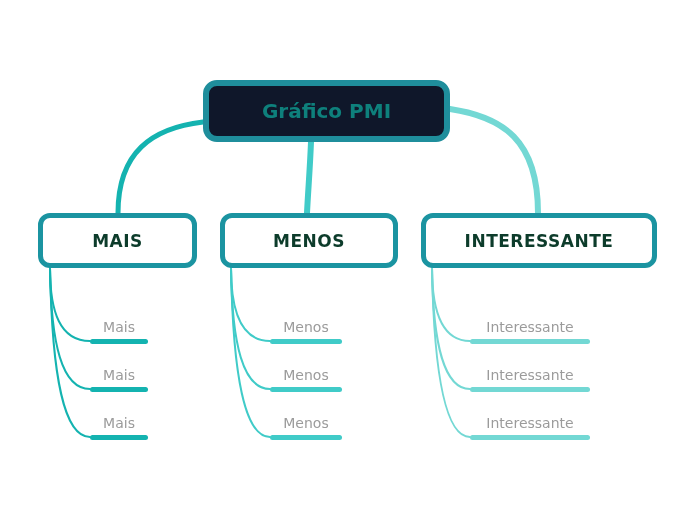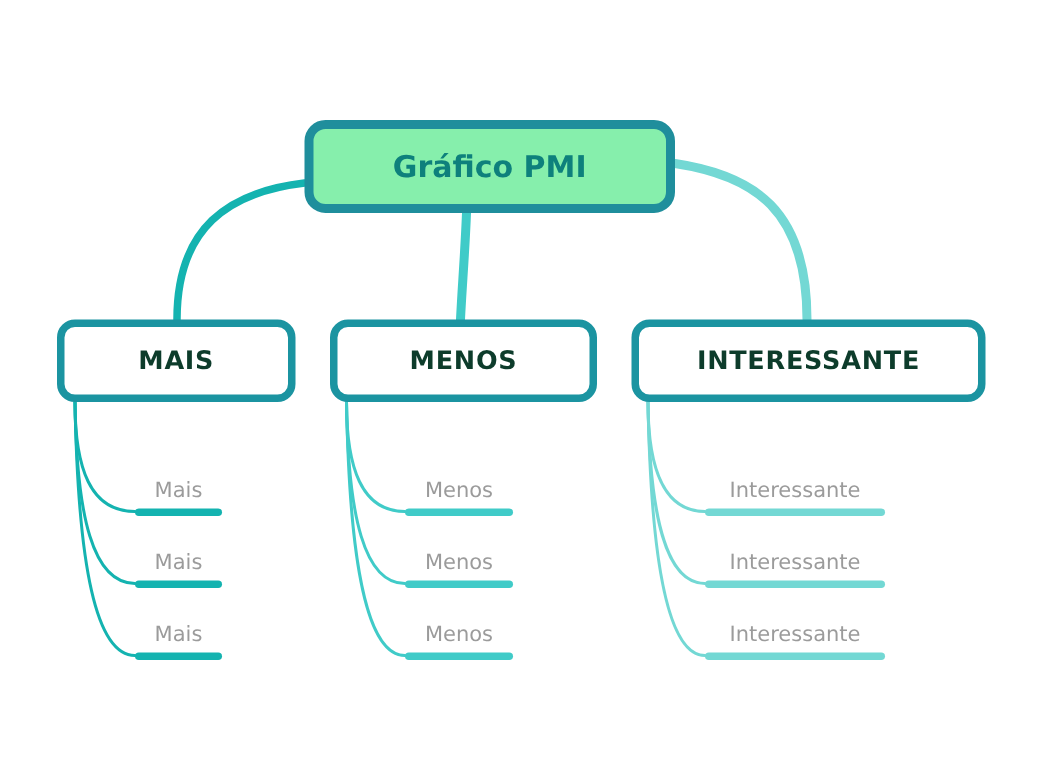--- a/index.html
+++ b/index.html
@@ -13,21 +13,21 @@
   svg.connectors{position:absolute;left:0;top:0;width:697px;height:520px;}
   svg.connectors path{fill:none;stroke-linecap:round;}
 
   .node{
     position:absolute;
     display:flex;align-items:center;justify-content:center;
     box-sizing:border-box;
   }
   .root-node{
     left:203px;top:80px;width:247px;height:62px;
-    background:#86efac;
+    background:#0f172a;
     border:6px solid #1f8e9c;
     border-radius:14px;
     color:#0e807c;
     font-size:20px;font-weight:bold;
   }
   .branch-node{
     top:213px;height:55px;
     background:#ffffff;
     border:5px solid #1b94a1;
     border-radius:12px;

